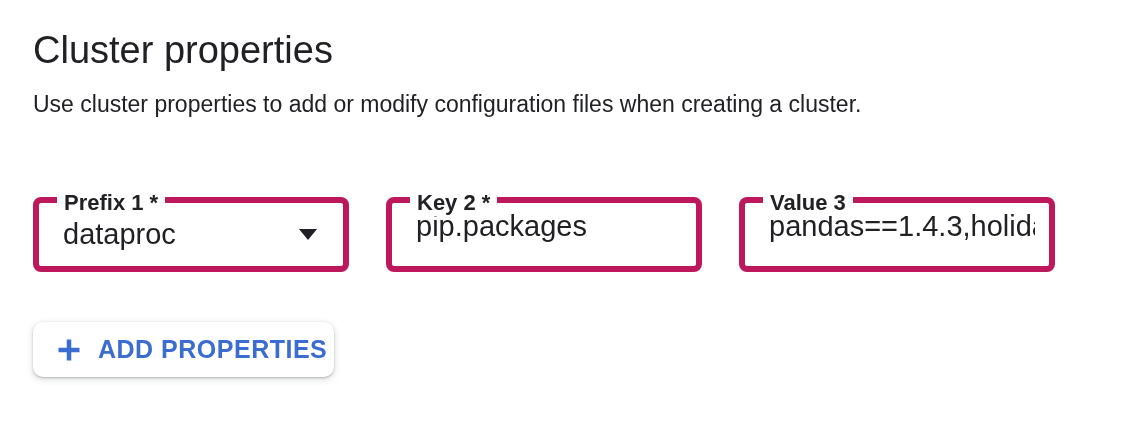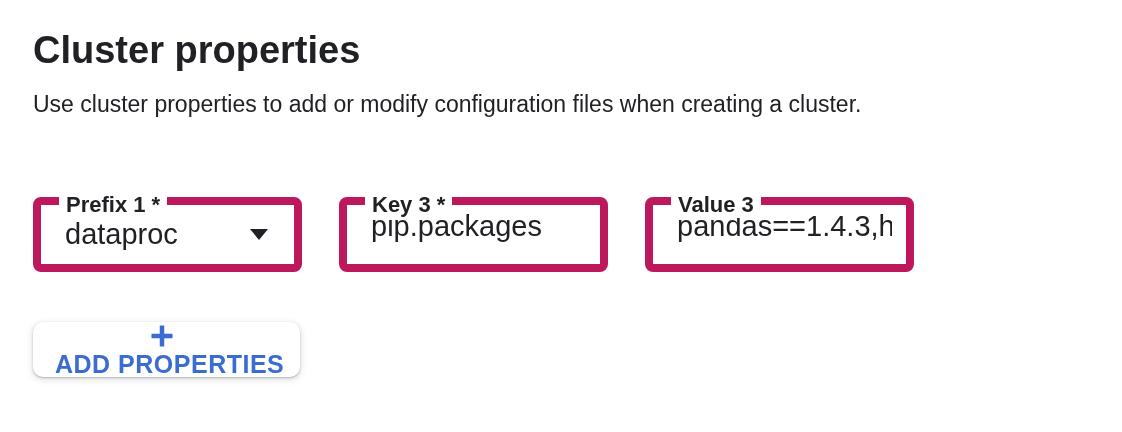--- a/index.html
+++ b/index.html
@@ -6,42 +6,42 @@
   html, body {
     width: 1122px; height: 432px;
     background: #ffffff;
     font-family: "Liberation Sans", "DejaVu Sans", sans-serif;
     overflow: hidden;
   }
   .container { padding: 28px 0 0 33px; }
 
   .page-title {
     font-size: 38px;
-    font-weight: 700;
+    font-weight: 400;
     color: #202124;
     line-height: 1.2;
     letter-spacing: 0;
   }
   .page-desc {
     margin-top: 16px;
     font-size: 23px;
     color: #202124;
     line-height: 1.28;
   }
 
   .fields-row {
     margin-top: 78px;
     display: flex;
     gap: 37px;
   }
   .field {
     position: relative;
-    width: 269px;
+    width: 316px;
     height: 75px;
-    border: 8px solid #be185d;
+    border: 6px solid #be185d;
     border-radius: 8px;
     background: #ffffff;
   }
   .field-label {
     position: absolute;
     top: -13px;
     left: 18px;
     background: #ffffff;
     padding: 0 7px;
     font-size: 22px;
@@ -81,33 +81,32 @@
     border-right: 9px solid transparent;
     border-top: 11px solid #202124;
     margin-right: 2px;
   }
 
   .actions-row { margin-top: 50px; }
   .add-btn {
     display: inline-flex;
     align-items: center;
     height: 55px;
-    padding: 0 16px 0 22px;
+    padding: 0 7px 0 22px;
     border: none;
     border-radius: 10px;
     background: #ffffff;
     box-shadow: 0 1px 2px rgba(60,64,67,0.30), 0 2px 6px 1px rgba(60,64,67,0.15);
     color: #3b6cd2;
     font-family: inherit;
     font-size: 25px;
     font-weight: 700;
     letter-spacing: 0.5px;
     cursor: pointer;
     white-space: nowrap;
-    flex-direction: column;
   }
   .plus-icon { margin-right: 15px; display: inline-flex; }
 </style>
 </head>
 <body>
 
 <div class="container">
 
   <h1 class="page-title">Cluster properties</h1>
 
@@ -117,21 +116,21 @@
 
     <div class="field">
       <span class="field-label">Prefix 1 *</span>
       <div class="select-box" role="combobox" aria-haspopup="listbox">
         <span class="select-value">dataproc</span>
         <span class="dropdown-arrow"></span>
       </div>
     </div>
 
     <div class="field">
-      <span class="field-label">Key 3 *</span>
+      <span class="field-label">Key 2 *</span>
       <input type="text" value="pip.packages" style="">
     </div>
 
     <div class="field">
       <span class="field-label">Value 3</span>
       <input type="text" value="pandas==1.4.3,holiday" style="">
     </div>
 
   </div>
 

